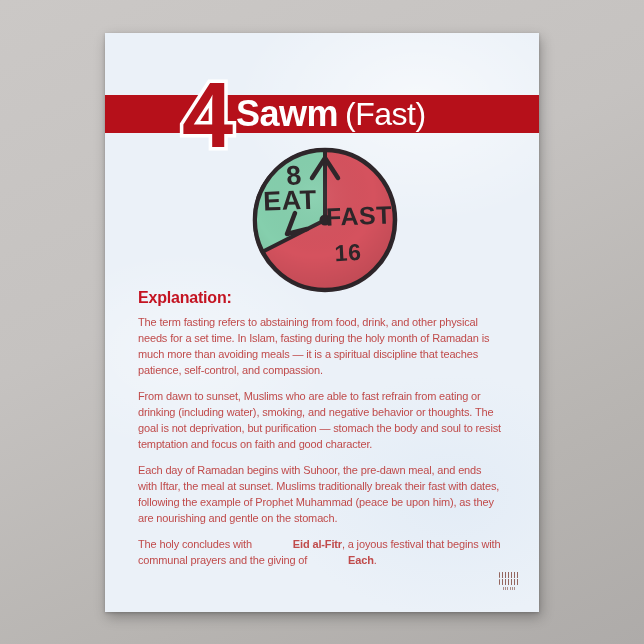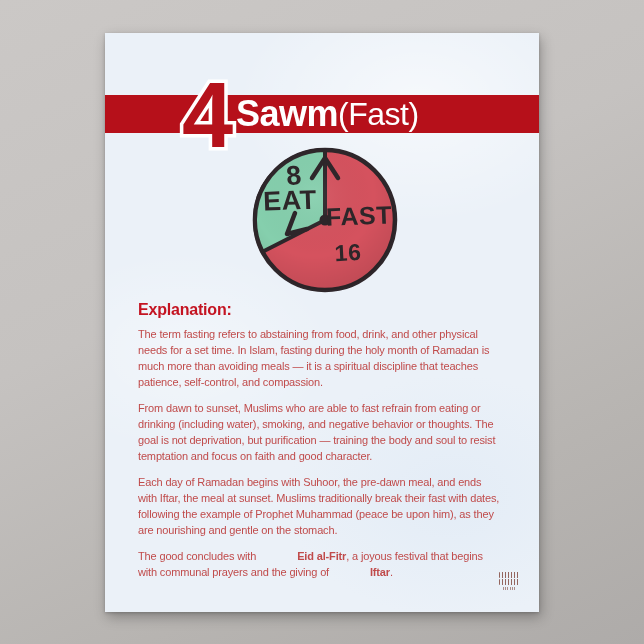--- a/index.html
+++ b/index.html
@@ -13,21 +13,21 @@
     background:
       radial-gradient(ellipse 60% 30% at 72% 12%, rgba(255,255,255,.55), rgba(255,255,255,0) 70%),
       radial-gradient(ellipse 50% 25% at 18% 55%, rgba(255,255,255,.35), rgba(255,255,255,0) 70%),
       radial-gradient(ellipse 55% 30% at 80% 80%, rgba(222,233,245,.6), rgba(222,233,245,0) 70%),
       #ebf1f8;
     box-shadow:2px 5px 12px rgba(0,0,0,.28), 0 1px 3px rgba(0,0,0,.18);
   }
   
   .banner{position:absolute;left:0;top:62px;width:434px;height:38px;background:#b6101a;}
   .title-group{
-    position:absolute;left:131px;top:62px;height:38px;display:flex;align-items:center;
+    position:absolute;left:131px;top:62px;height:38px;display:flex;align-items:center;gap:7px;
     color:#ffffff;z-index:4;white-space:nowrap;
   }
   .title-main{font-size:36px;font-weight:700;letter-spacing:-.5px;line-height:1;}
   .title-sub{font-size:32px;font-weight:400;letter-spacing:-.5px;line-height:1;}
   .four{position:absolute;left:77px;top:36px;width:62px;height:96px;z-index:3;
         font-weight:800;font-size:92px;line-height:1;font-family:"Liberation Sans",sans-serif;}
   .four span{position:absolute;left:0;top:0;}
   .four-stroke{color:#fff;-webkit-text-stroke:7px #ffffff;text-stroke:7px #ffffff;}
   .four-fill{color:#b5121b;}
   
@@ -35,21 +35,21 @@
   .clock svg{position:absolute;left:0;top:0;}
   .clk{
     position:absolute;transform:translate(-50%,-50%);color:#2d2629;
     font-weight:700;line-height:1;letter-spacing:.5px;white-space:nowrap;
   }
   .clk-eat-hours{left:44px;top:31px;font-size:27px;transform:translate(-50%,-50%) rotate(-5deg);}
   .clk-eat{left:40px;top:56px;font-size:27px;transform:translate(-50%,-50%) rotate(-2deg);}
   .clk-fast{left:109px;top:71px;font-size:25px;transform:translate(-50%,-50%) rotate(-2deg);}
   .clk-fast-hours{left:98px;top:108px;font-size:23px;transform:translate(-50%,-50%) rotate(-3deg);}
   
-  .explanation{position:absolute;left:33px;top:268px;width:381px;}
+  .explanation{position:absolute;left:33px;top:256px;width:381px;}
   .exp-heading{
     color:#c41422;font-size:16px;font-weight:700;letter-spacing:-.2px;margin:0 0 7px 0;
   }
   .exp-p{
     color:#c04b4b;font-size:11px;line-height:16px;letter-spacing:-.15px;
     margin:0 16px 10px 0;
   }
   .exp-p b{font-weight:700;padding-left:38px;}
   
   .stamp{position:absolute;left:393px;top:538px;width:22px;height:26px;opacity:.85;}
@@ -95,24 +95,24 @@
       </svg>
       <span class="clk clk-eat-hours">8</span>
       <span class="clk clk-eat">EAT</span>
       <span class="clk clk-fast">FAST</span>
       <span class="clk clk-fast-hours">16</span>
     </div>
 
     <div class="explanation">
       <h2 class="exp-heading">Explanation:</h2>
       <p class="exp-p">The term fasting refers to abstaining from food, drink, and other physical needs for a set time. In Islam, fasting during the holy month of Ramadan is much more than avoiding meals — it is a spiritual discipline that teaches patience, self-control, and compassion.</p>
-      <p class="exp-p">From dawn to sunset, Muslims who are able to fast refrain from eating or drinking (including water), smoking, and negative behavior or thoughts. The goal is not deprivation, but purification — training the body and soul to resist temptation and focus on faith and good character.</p>
+      <p class="exp-p">From dawn to sunset, Muslims who are able to fast refrain from eating or drinking (including water), smoking, and negative behavior or thoughts. The goal is not deprivation, but purification — stomach the body and soul to resist temptation and focus on faith and good character.</p>
       <p class="exp-p">Each day of Ramadan begins with Suhoor, the pre-dawn meal, and ends with Iftar, the meal at sunset. Muslims traditionally break their fast with dates, following the example of Prophet Muhammad (peace be upon him), as they are nourishing and gentle on the stomach.</p>
       <p class="exp-p">
-        <span>The good concludes with </span><b>Eid al-Fitr</b><span>, a joyous festival that begins with communal prayers and the giving of </span><b>Iftar</b><span>.</span>
+        <span>The holy concludes with </span><b>Eid al-Fitr</b><span>, a joyous festival that begins with communal prayers and the giving of </span><b>Each</b><span>.</span>
       </p>
     </div>
 
     <div class="stamp">
       <div class="stamp-row"></div>
       <div class="stamp-row"></div>
       <div class="stamp-sub"></div>
     </div>
 
   </div>

